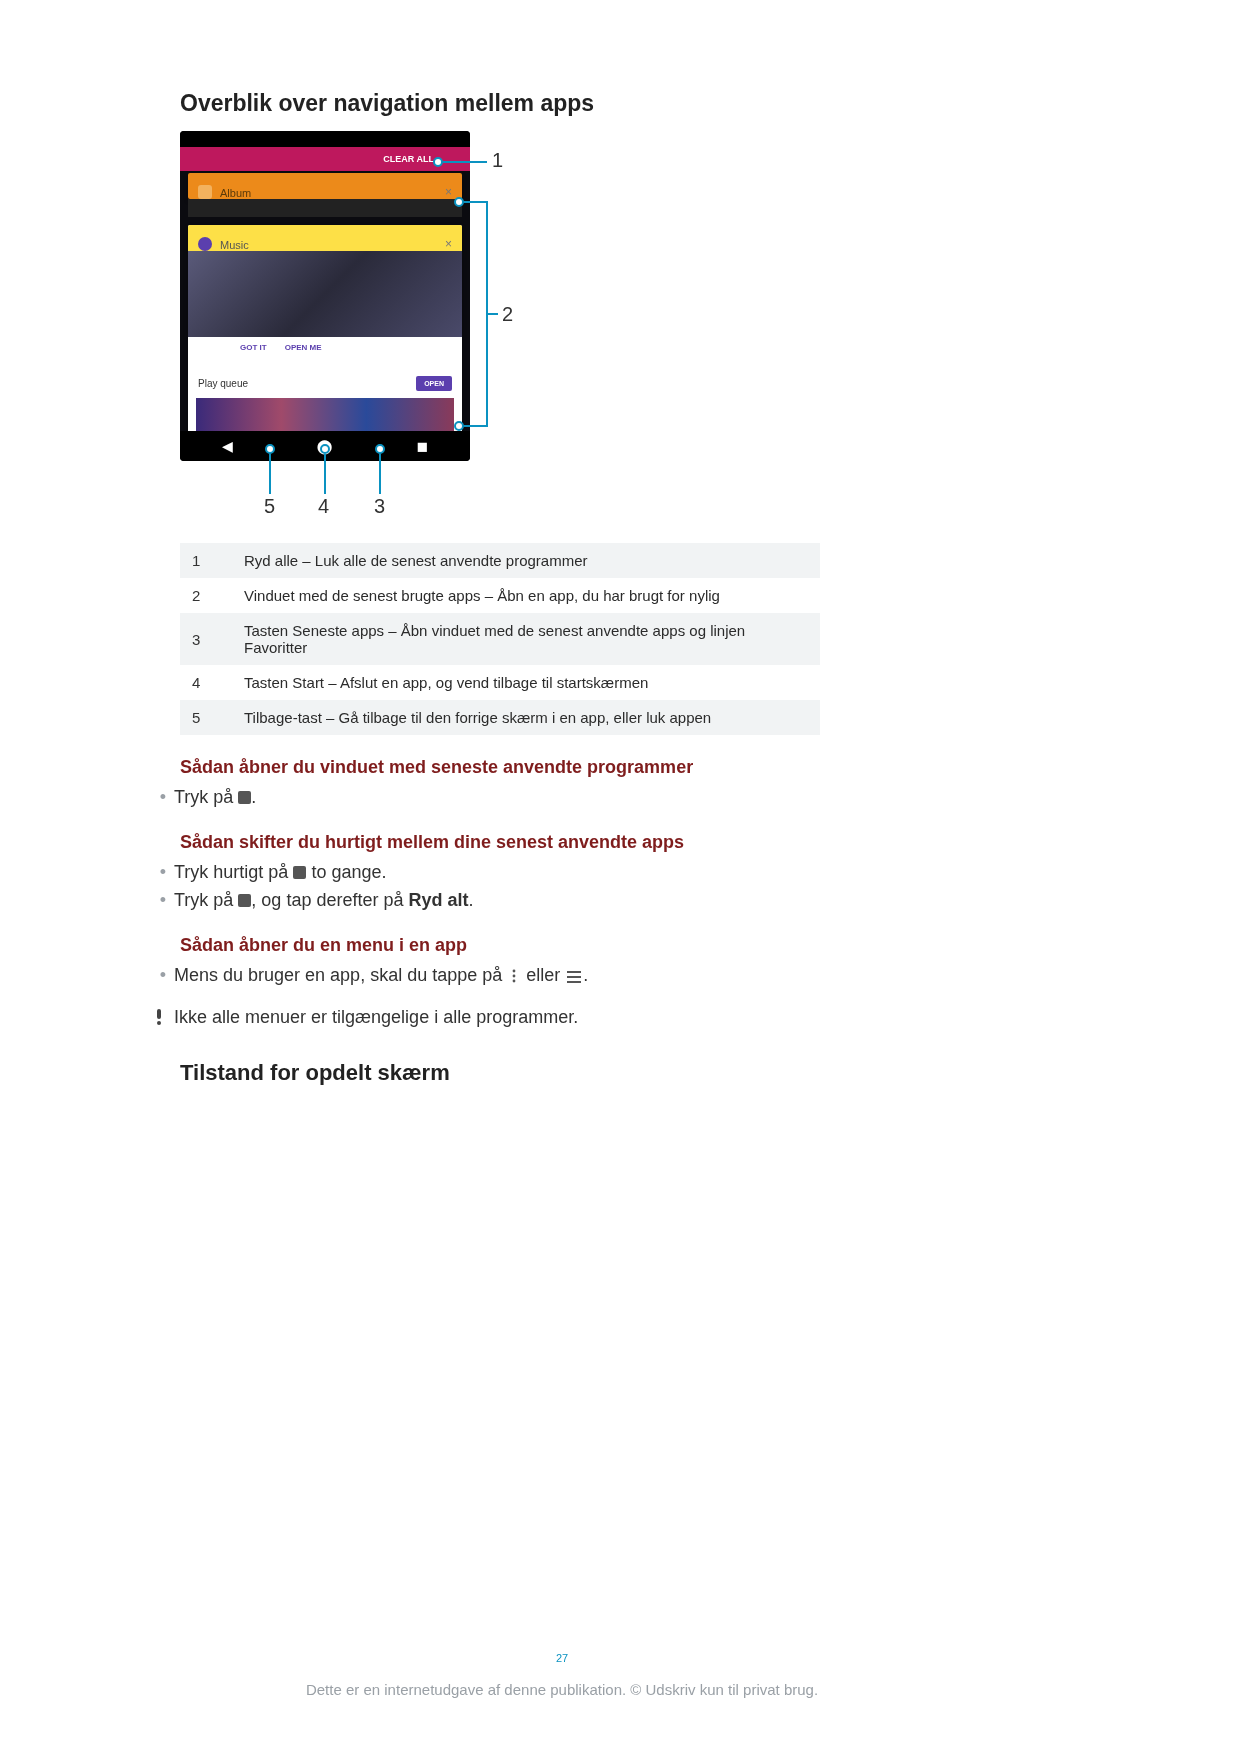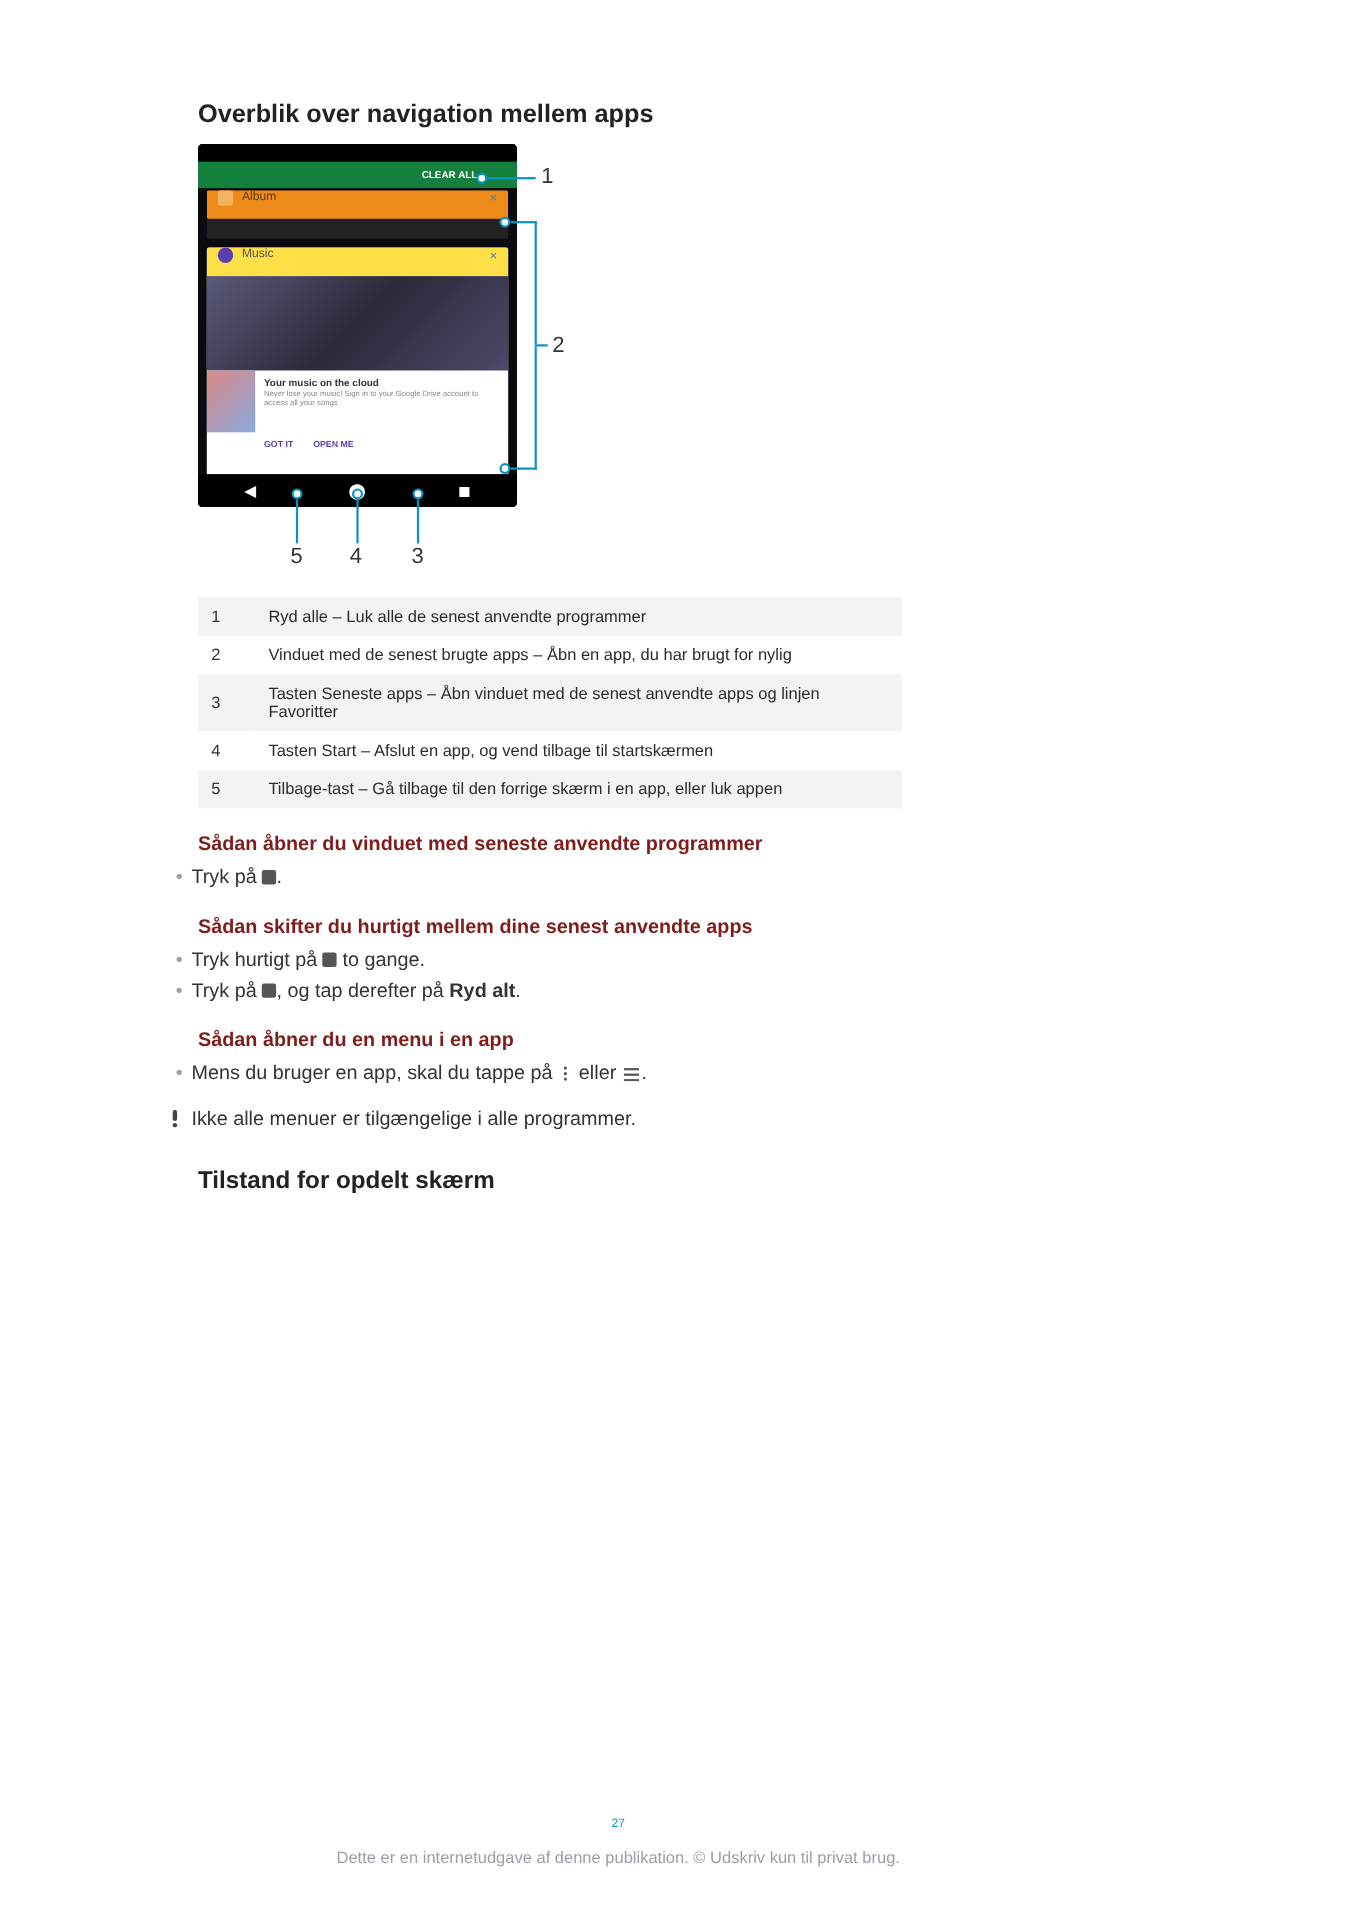--- a/index.html
+++ b/index.html
@@ -22,23 +22,23 @@
   .legend tr:nth-child(odd){background:#f1f3f4;}
   .legend td.num{width:28px;color:#333;}
   
   .pgnum{position:absolute;bottom:90px;left:0;right:0;text-align:center;color:#0a92c1;font-size:11px;}
   .copy{position:absolute;bottom:56px;left:0;right:0;text-align:center;color:#9aa0a6;font-size:15px;}
 
   
   .mock-wrap{position:relative;width:380px;height:390px;margin-bottom:10px;}
   .phone{position:absolute;left:0;top:0;width:290px;height:330px;background:#0b0b10;border-radius:4px;overflow:hidden;font-family:Arial;}
   .statusbar{height:16px;background:#000;}
-  .clearall{height:24px;background:#15803d;color:#fff;font-size:9px;font-weight:bold;display:flex;align-items:center;justify-content:flex-end;padding-right:36px;}
+  .clearall{height:24px;background:#be185d;color:#fff;font-size:9px;font-weight:bold;display:flex;align-items:center;justify-content:flex-end;padding-right:36px;}
   .card{margin:0 8px;border-radius:2px;overflow:hidden;box-shadow:0 2px 4px rgba(0,0,0,.4);}
-  .card-hdr{display:flex;align-items:flex-start;height:26px;padding:0 10px;font-size:11px;color:#555;}
+  .card-hdr{display:flex;align-items:flex-end;height:26px;padding:0 10px;font-size:11px;color:#555;}
   .card-hdr .ic{width:14px;height:14px;border-radius:50%;margin-right:8px;}
   .card-hdr .x{margin-left:auto;color:#777;font-size:12px;}
   .album{background:#ec8a1a;height:26px;}
   .album .ic{background:#f3b25e;border-radius:3px;}
   .album .ttl{color:#5a3a0a;font-size:11px;}
   .musiccard{margin-top:8px;background:#fff;}
   .music-hdr{background:#fde047;}
   .music-hdr .ic{background:#5b3fae;}
   .music-img{height:86px;background:linear-gradient(135deg,#5a5a7a 0%,#2a2a3a 50%,#4a4a6a 100%);}
   .cloudbox{display:flex;background:#fff;}
@@ -79,27 +79,20 @@
       </div>
       <div class="albumstrip"></div>
 
       <div class="card musiccard">
         <div class="card-hdr music-hdr">
           <span class="ic"></span>
           <span>Music</span>
           <span class="x">×</span>
         </div>
         <div class="music-img"></div>
-        <div class="cloudbox">
-          <div class="avatar"></div>
-          <div class="cloudtxt">
-            <div class="t1">Your music on the cloud</div>
-            <div class="t2">Never lose your music! Sign in to your Google Drive account to access all your songs</div>
-          </div>
-        </div>
         <div class="cloudbtnrow">
           <span>GOT IT</span>
           <span>OPEN ME</span>
         </div>
         <div class="playq">
           <span>Play queue</span>
           <span class="openbtn">OPEN</span>
         </div>
         <div class="thumbs"></div>
       </div>

